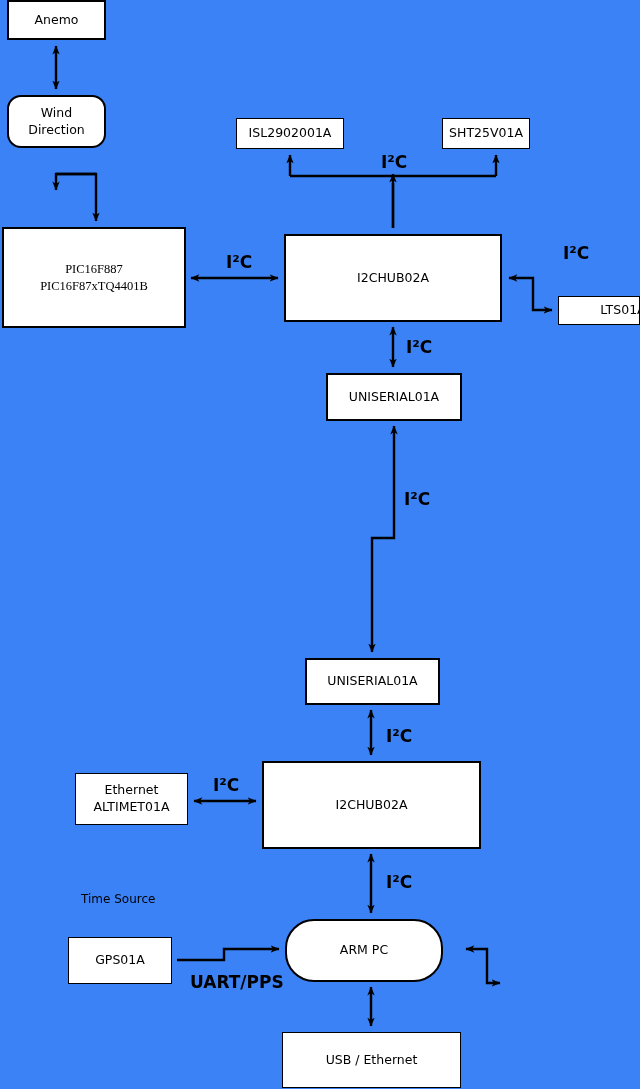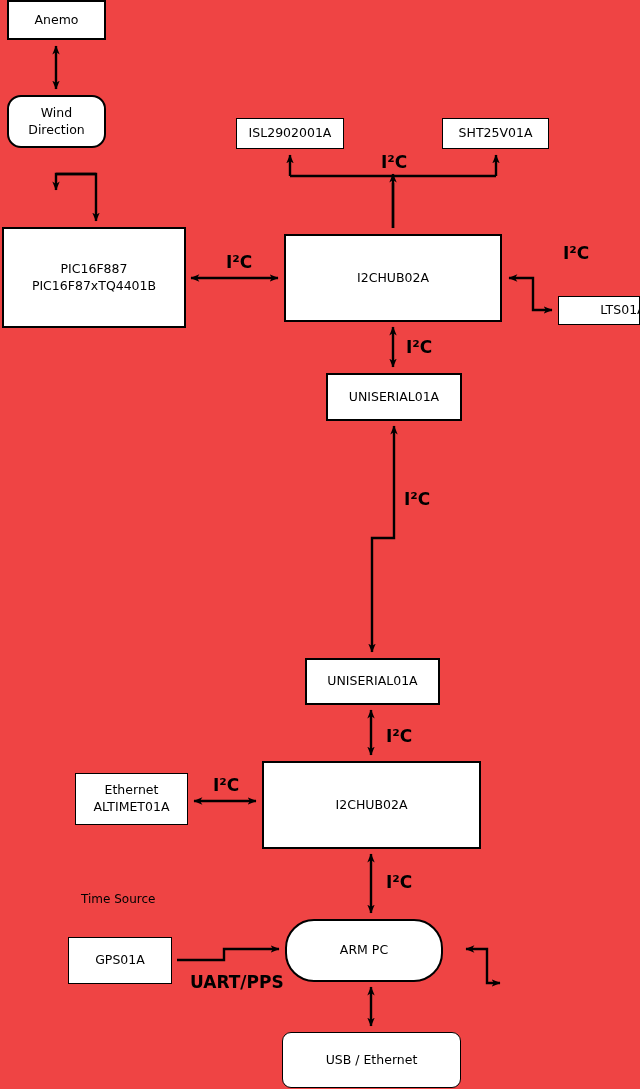--- a/index.html
+++ b/index.html
@@ -8,21 +8,21 @@
     padding: 0;
     background: #ffffff;
   }
   body {
     font-family: "DejaVu Sans", "Liberation Sans", sans-serif;
   }
   #diagram {
     position: relative;
     width: 640px;
     height: 1089px;
-    background: #ef4444;
+    background: #3b82f6;
     overflow: hidden;
   }
   svg#wires {
     position: absolute;
     left: 0;
     top: 0;
     width: 640px;
     height: 1089px;
     pointer-events: none;
   }
@@ -115,30 +115,30 @@
 
   <div class="node" style="left:7px; top:0px; width:99px; height:40px;">
     <span>Anemo</span>
   </div>
 
   <div class="node" style="left:7px; top:95px; width:99px; height:53px;border-radius:14px;">
     <span>Wind
 Direction</span>
   </div>
 
-  <div class="node" style="left:2px; top:227px; width:184px; height:101px;">
+  <div class="node" style="left:2px; top:227px; width:184px; height:101px;font-family:Liberation Serif, serif;">
     <span>PIC16F887
 PIC16F87xTQ4401B</span>
   </div>
 
   <div class="node thin" style="left:236px; top:118px; width:108px; height:31px;">
     <span>ISL2902001A</span>
   </div>
 
-  <div class="node thin" style="left:442px; top:118px; width:107px; height:31px;justify-content:center;">
+  <div class="node thin" style="left:442px; top:118px; width:88px; height:31px;justify-content:center;">
     <span>SHT25V01A</span>
   </div>
 
   <div class="node" style="left:284px; top:234px; width:218px; height:88px;">
     <span>I2CHUB02A</span>
   </div>
 
   <div class="node thin" style="left:558px; top:296px; width:82px; height:29px;padding-left:48px;">
     <span>LTS01A</span>
   </div>
@@ -162,21 +162,21 @@
 
   <div class="node thin" style="left:68px; top:937px; width:104px; height:47px;">
     <span>GPS01A</span>
   </div>
 
   <div class="node" style="left:285px; top:919px; width:158px; height:63px;border-radius:29px;">
     <span>ARM PC</span>
   </div>
 
 
-  <div class="node thin" style="left:282px; top:1032px; width:179px; height:56px;border-radius:9px;">
+  <div class="node thin" style="left:282px; top:1032px; width:179px; height:56px;">
     <span>USB / Ethernet</span>
   </div>
 
   <div class="edge-label" style="left:381px; top:152px;">I²C</div>
 
   <div class="edge-label" style="left:226px; top:252px;">I²C</div>
 
   <div class="edge-label" style="left:563px; top:243px;">I²C</div>
 
   <div class="edge-label" style="left:406px; top:337px;">I²C</div>

